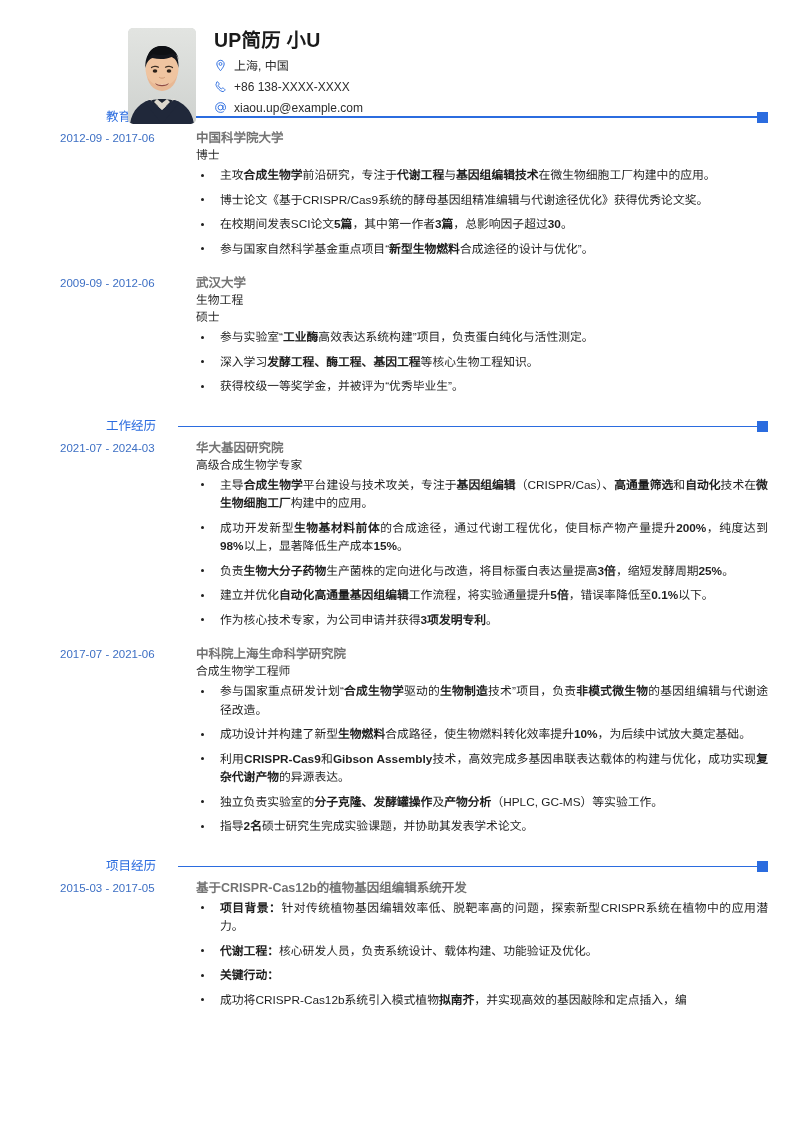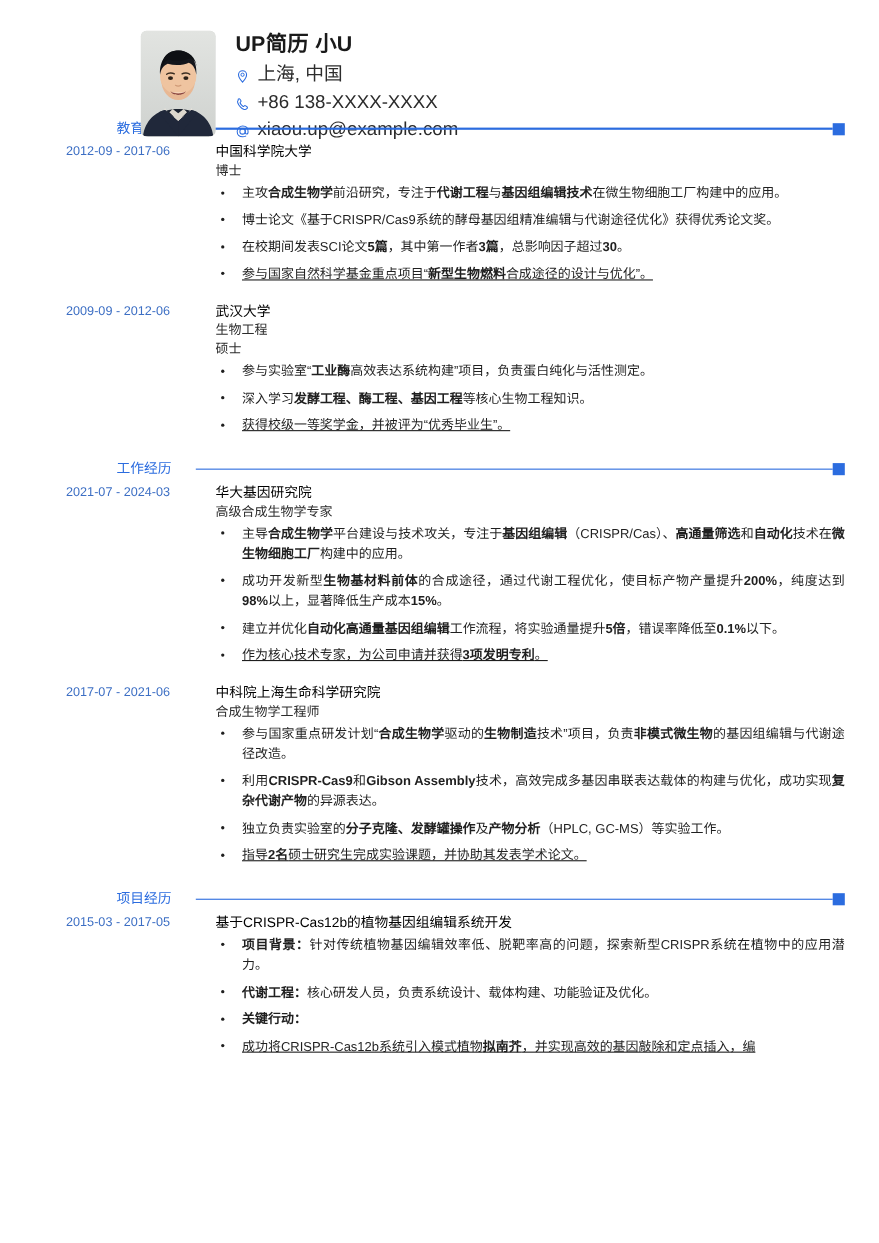--- a/index.html
+++ b/index.html
@@ -59,21 +59,21 @@
     white-space: nowrap;
   }
   .contact-list {
     margin: 0;
     padding: 0;
     list-style: none;
   }
   .contact-item {
     display: flex;
     align-items: flex-end;
-    font-size: 17px;
+    font-size: 12px;
     color: #2c2c2c;
     line-height: 1.0;
     margin-bottom: 8px;
     white-space: nowrap;
   }
   .contact-icon {
     width: 13px;
     height: 13px;
     margin-right: 7px;
     flex: 0 0 auto;
@@ -135,22 +135,22 @@
     color: #3d6fc4;
     line-height: 17px;
     white-space: nowrap;
   }
   .entry-body {
     flex: 1 1 auto;
     min-width: 0;
   }
   .entry-org {
     font-size: 12.5px;
-    font-weight: 400;
-    color: #000000;
+    font-weight: 700;
+    color: #737373;
     line-height: 17px;
   }
   .entry-sub {
     font-size: 11.8px;
     color: #2c2c2c;
     line-height: 17px;
   }
 
   .bullets {
     list-style: none;
@@ -160,21 +160,21 @@
   .bullet {
     position: relative;
     padding-left: 24px;
     font-size: 11.8px;
     color: #1f1f1f;
     line-height: 18.5px;
     margin-bottom: 6px;
     text-align: justify;
     text-justify: inter-ideograph;
   }
-  .bullet:last-child { margin-bottom: 0; text-decoration: underline; }
+  .bullet:last-child { margin-bottom: 0; }
   .bullet::before {
     content: "";
     position: absolute;
     left: 5px;
     top: 7.5px;
     width: 3.4px;
     height: 3.4px;
     border-radius: 50%;
     background: #1f1f1f;
   }
@@ -298,33 +298,35 @@
           <div class="section-marker"></div>
         </div>
         <div class="entry">
           <div class="entry-date">2021-07 - 2024-03</div>
           <div class="entry-body">
             <div class="entry-org">华大基因研究院</div>
             <div class="entry-sub">高级合成生物学专家</div>
             <ul class="bullets">
               <li class="bullet"><span>主导</span><b>合成生物学</b><span>平台建设与技术攻关，专注于</span><b>基因组编辑</b><span>（CRISPR/Cas）、</span><b>高通量筛选</b><span>和</span><b>自动化</b><span>技术在</span><b>微生物细胞工厂</b><span>构建中的应用。</span></li>
               <li class="bullet"><span>成功开发新型</span><b>生物基材料前体</b><span>的合成途径，通过代谢工程优化，使目标产物产量提升</span><b>200%</b><span>，纯度达到</span><b>98%</b><span>以上，显著降低生产成本</span><b>15%</b><span>。</span></li>
+              <li class="bullet"><span>负责</span><b>生物大分子药物</b><span>生产菌株的定向进化与改造，将目标蛋白表达量提高</span><b>3倍</b><span>，缩短发酵周期</span><b>25%</b><span>。</span></li>
               <li class="bullet"><span>建立并优化</span><b>自动化高通量基因组编辑</b><span>工作流程，将实验通量提升</span><b>5倍</b><span>，错误率降低至</span><b>0.1%</b><span>以下。</span></li>
               <li class="bullet"><span>作为核心技术专家，为公司申请并获得</span><b>3项发明专利</b><span>。</span></li>
             </ul>
           </div>
         </div>
         <div class="gap-entry"></div>
         <div class="entry">
           <div class="entry-date">2017-07 - 2021-06</div>
           <div class="entry-body">
             <div class="entry-org">中科院上海生命科学研究院</div>
             <div class="entry-sub">合成生物学工程师</div>
             <ul class="bullets">
               <li class="bullet"><span>参与国家重点研发计划“</span><b>合成生物学</b><span>驱动的</span><b>生物制造</b><span>技术”项目，负责</span><b>非模式微生物</b><span>的基因组编辑与代谢途径改造。</span></li>
+              <li class="bullet"><span>成功设计并构建了新型</span><b>生物燃料</b><span>合成路径，使生物燃料转化效率提升</span><b>10%</b><span>，为后续中试放大奠定基础。</span></li>
               <li class="bullet"><span>利用</span><b>CRISPR-Cas9</b><span>和</span><b>Gibson Assembly</b><span>技术，高效完成多基因串联表达载体的构建与优化，成功实现</span><b>复杂代谢产物</b><span>的异源表达。</span></li>
               <li class="bullet"><span>独立负责实验室的</span><b>分子克隆、发酵罐操作</b><span>及</span><b>产物分析</b><span>（HPLC, GC-MS）等实验工作。</span></li>
               <li class="bullet"><span>指导</span><b>2名</b><span>硕士研究生完成实验课题，并协助其发表学术论文。</span></li>
             </ul>
           </div>
         </div>
       </div>
       <div class="gap-section"></div>
       <div class="section">
         <div class="section-head">

